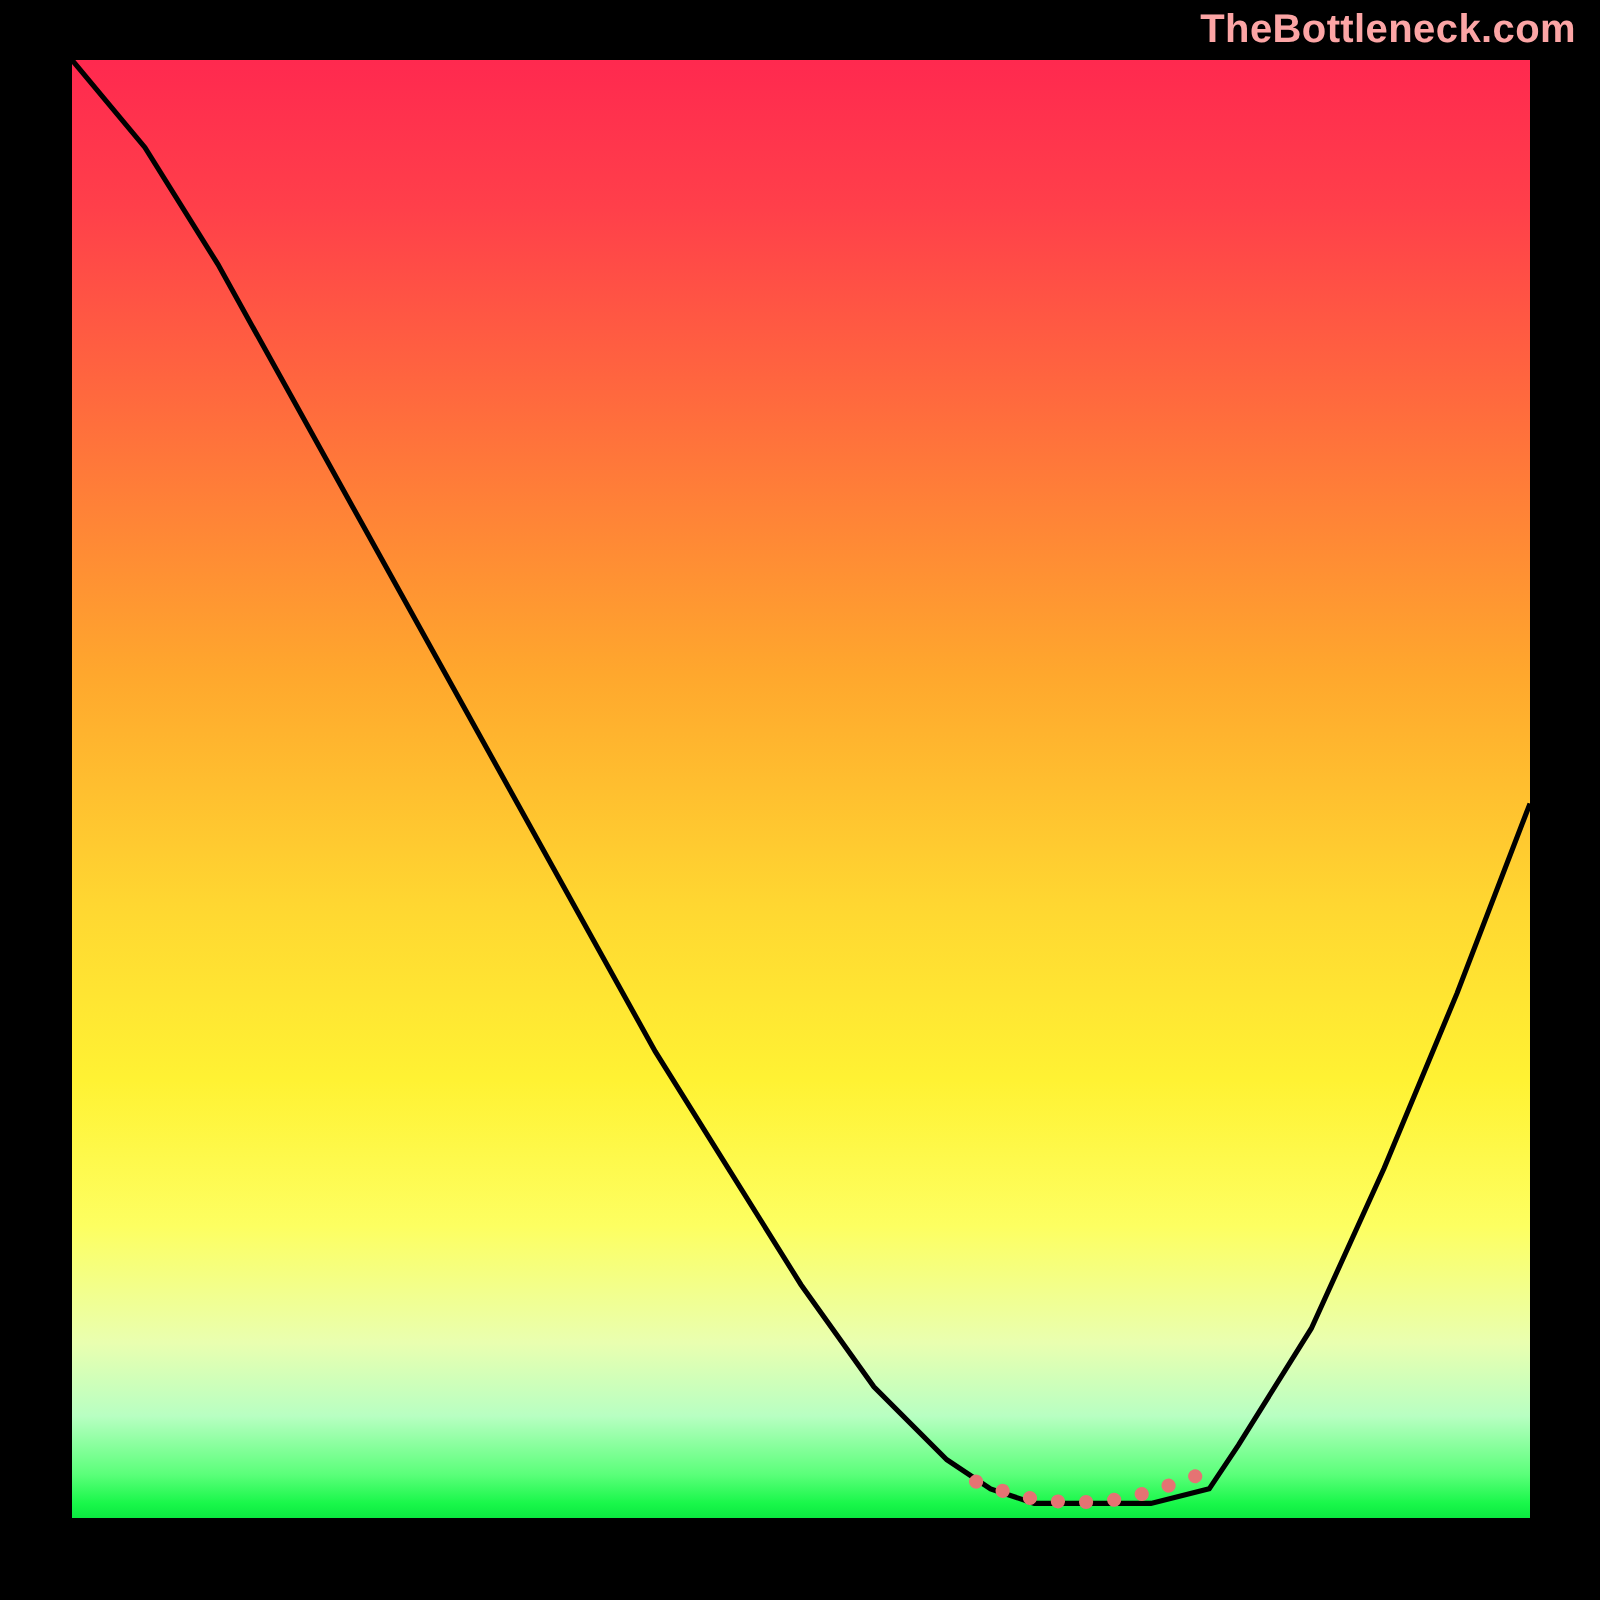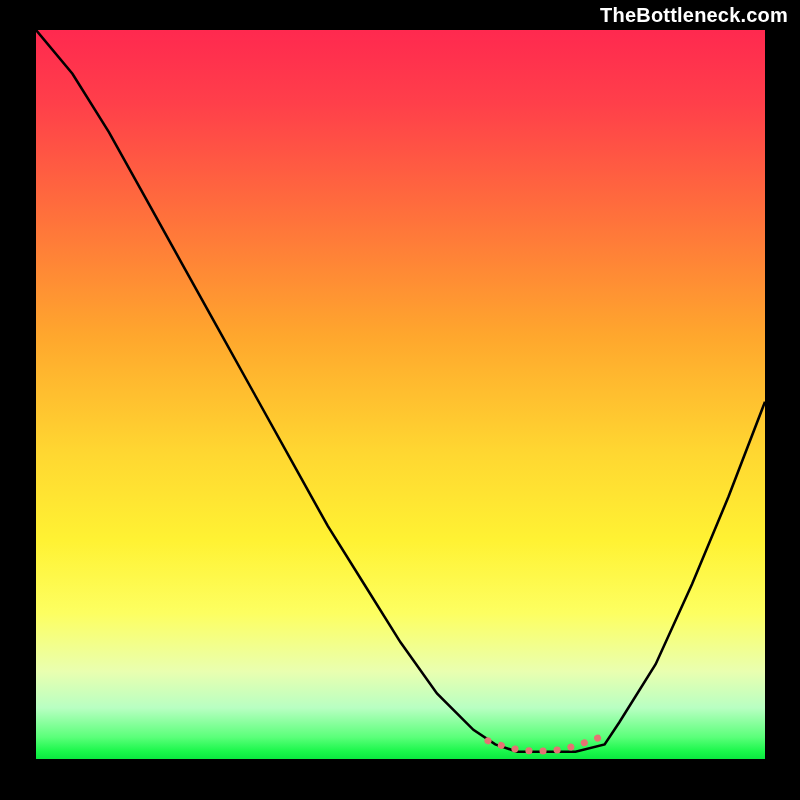--- a/index.html
+++ b/index.html
@@ -15,21 +15,21 @@
     position: relative;
     width: 800px;
     height: 800px;
   }
   .watermark {
     position: absolute;
     top: 4px;
     right: 12px;
     font-size: 20px;
     font-weight: 600;
-    color: #ffffff;
+    color: #fca5a5;
     letter-spacing: 0.2px;
   }
   .plot-area {
     position: absolute;
     left: 36px;
     top: 30px;
     width: 729px;
     height: 729px;
   }
   .grad {

